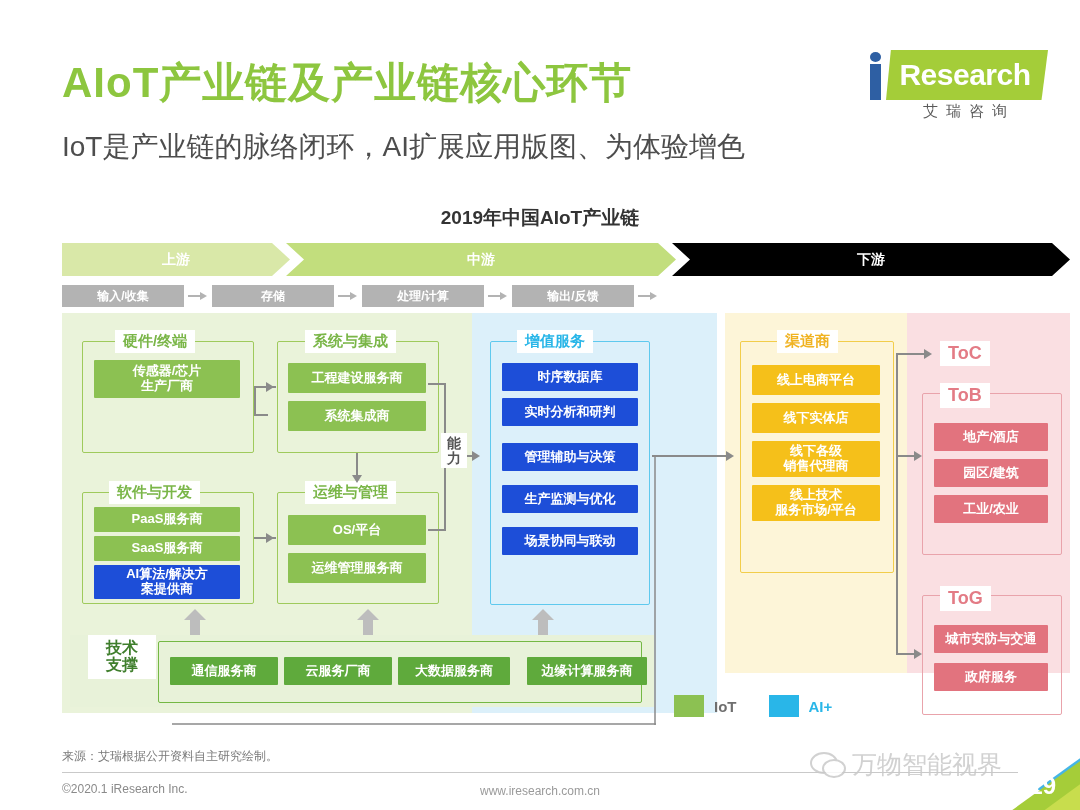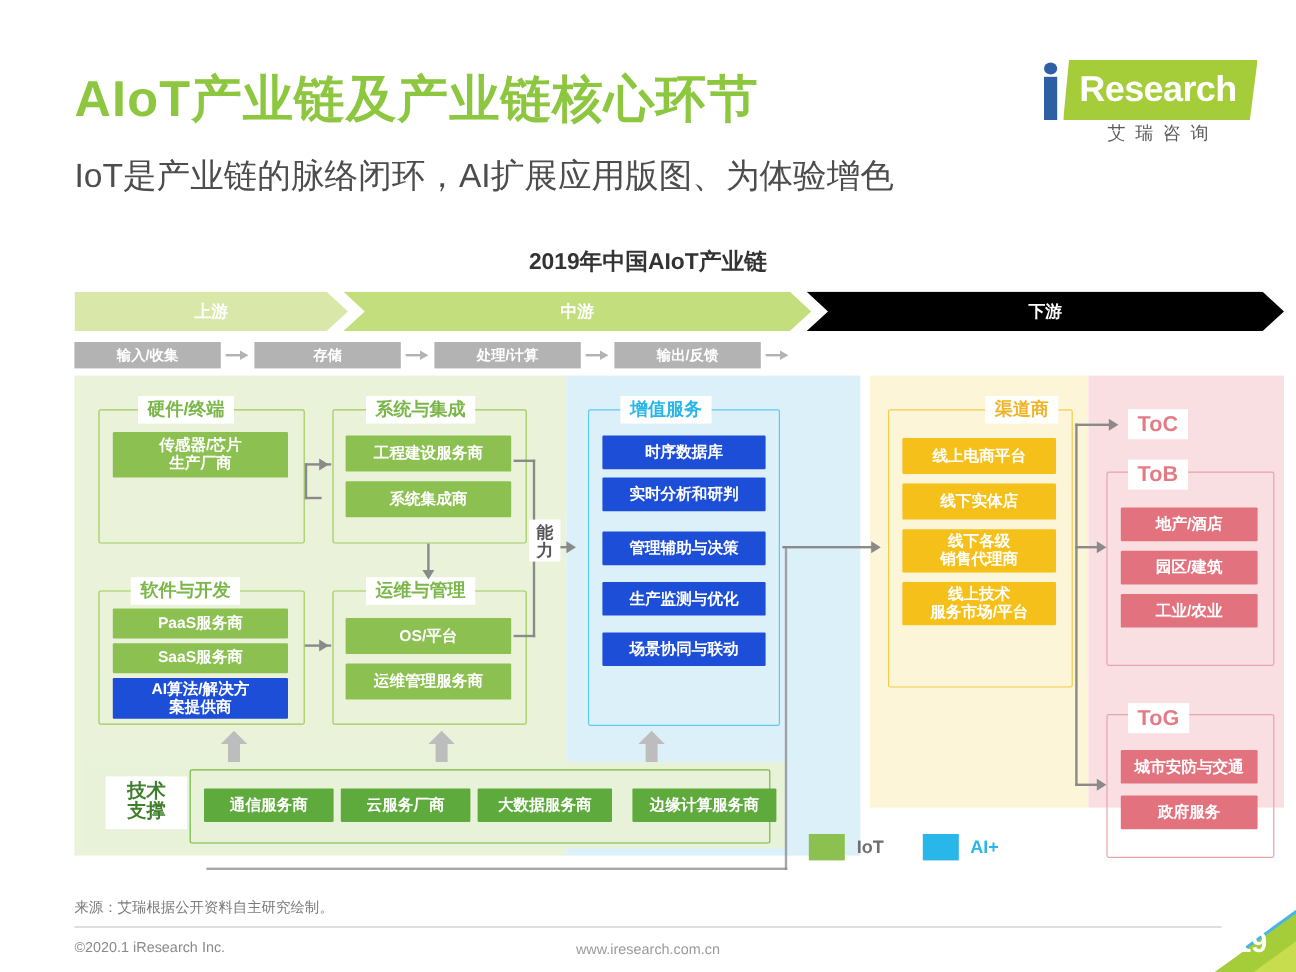--- a/index.html
+++ b/index.html
@@ -94,21 +94,21 @@
     display:flex;align-items:center;justify-content:center;text-align:center;line-height:1.15;
     border-radius:1px;
   }
   .g-green{border-color:#9fca5c;}
   .lbl-green{color:#7ab648;}
   .it-green{background:#8cc152;}
   .g-blue{border-color:#5ec9ee;}
   .lbl-blue{color:#29b6e8;}
   .it-blue{background:#1d4ed8;}
   .g-yellow{border-color:#f2cd4a;}
-  .lbl-yellow{color:#f0b323;margin-left:44px;}
+  .lbl-yellow{color:#f0b323;}
   .it-yellow{background:#f5c01a;}
   .g-pink{border-color:#e9a3ab;}
   .lbl-pink{color:#e37b85;}
   .it-pink{background:#e2737e;}
   .g-darkgreen{border-color:#74b844;}
   .it-darkgreen{background:#5faa3c;}
 
   
   .arw{position:absolute;background:#8a8a8a;}
   .arwhead{position:absolute;width:0;height:0;}
@@ -272,21 +272,21 @@
     <div class="item it-pink" style="left:872px;top:216px;width:114px;height:28px;">园区/建筑</div>
     <div class="item it-pink" style="left:872px;top:252px;width:114px;height:28px;">工业/农业</div>
 
     <div class="grp g-pink" style="left:860px;top:352px;width:138px;height:118px;"></div>
     <div class="grp-label lbl-pink" style="left:878px;top:343px;font-size:18px;">ToG</div>
     <div class="item it-pink" style="left:872px;top:382px;width:114px;height:28px;">城市安防与交通</div>
     <div class="item it-pink" style="left:872px;top:420px;width:114px;height:28px;">政府服务</div>
 
     <div class="panel" style="left:8px;top:392px;width:584px;height:72px;background:#e8f2d9;"></div>
     <div class="grp g-darkgreen" style="left:96px;top:398px;width:482px;height:60px;"></div>
-    <div class="cap-box" style="left:26px;top:404px;width:60px;padding:5px 4px;font-size:16px;color:#3f7e2c;text-align:center;">
+    <div class="cap-box" style="left:26px;top:392px;width:60px;padding:5px 4px;font-size:16px;color:#3f7e2c;text-align:center;">
       <span>技术</span><br>
       <span>支撑</span>
     </div>
     <div class="item it-darkgreen" style="left:108px;top:414px;width:108px;height:28px;">通信服务商</div>
     <div class="item it-darkgreen" style="left:222px;top:414px;width:108px;height:28px;">云服务厂商</div>
     <div class="item it-darkgreen" style="left:336px;top:414px;width:112px;height:28px;">大数据服务商</div>
     <div class="item it-darkgreen" style="left:454px;top:414px;width:120px;height:28px;margin-left:11px;">边缘计算服务商</div>
 
     <div class="bigup" style="left:122px;top:366px;">
         <div class="hd"></div>
@@ -336,20 +336,27 @@
       <div class="lg-tx" style="color:#29b6e8;">AI+</div>
     </div>
 
   </div>
 
   <div class="src">来源：艾瑞根据公开资料自主研究绘制。</div>
   <div class="hr"></div>
   <div class="copy">©2020.1 iResearch Inc.</div>
   <div class="url">www.iresearch.com.cn</div>
 
+  <div class="wm">
+    <div class="wm-ic">
+        <div class="b1"></div>
+        <div class="b2"></div>
+      </div>
+    <span>万物智能视界</span>
+  </div>
 
   <div class="corner">
     <div class="c-b"></div>
     <div class="c-a"></div>
     <div class="c-c"></div>
   </div>
   <div class="pageno">19</div>
 
 </div>
 

